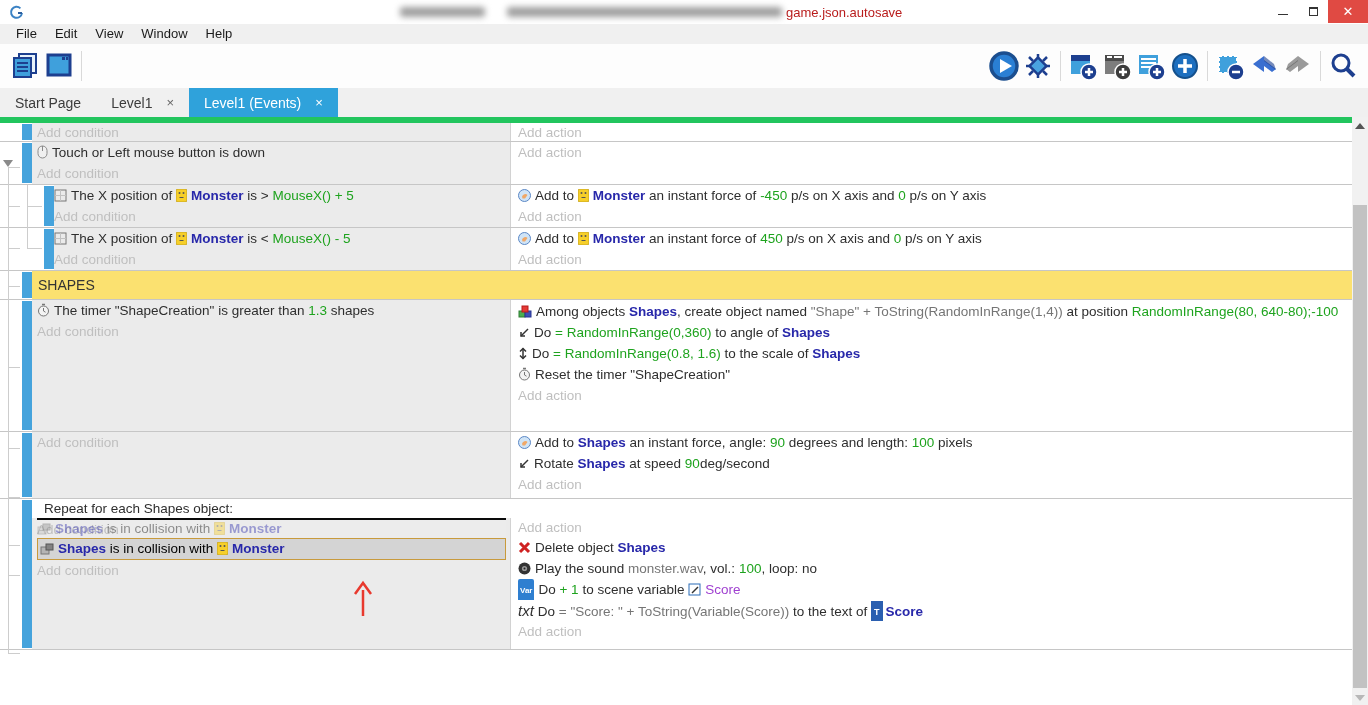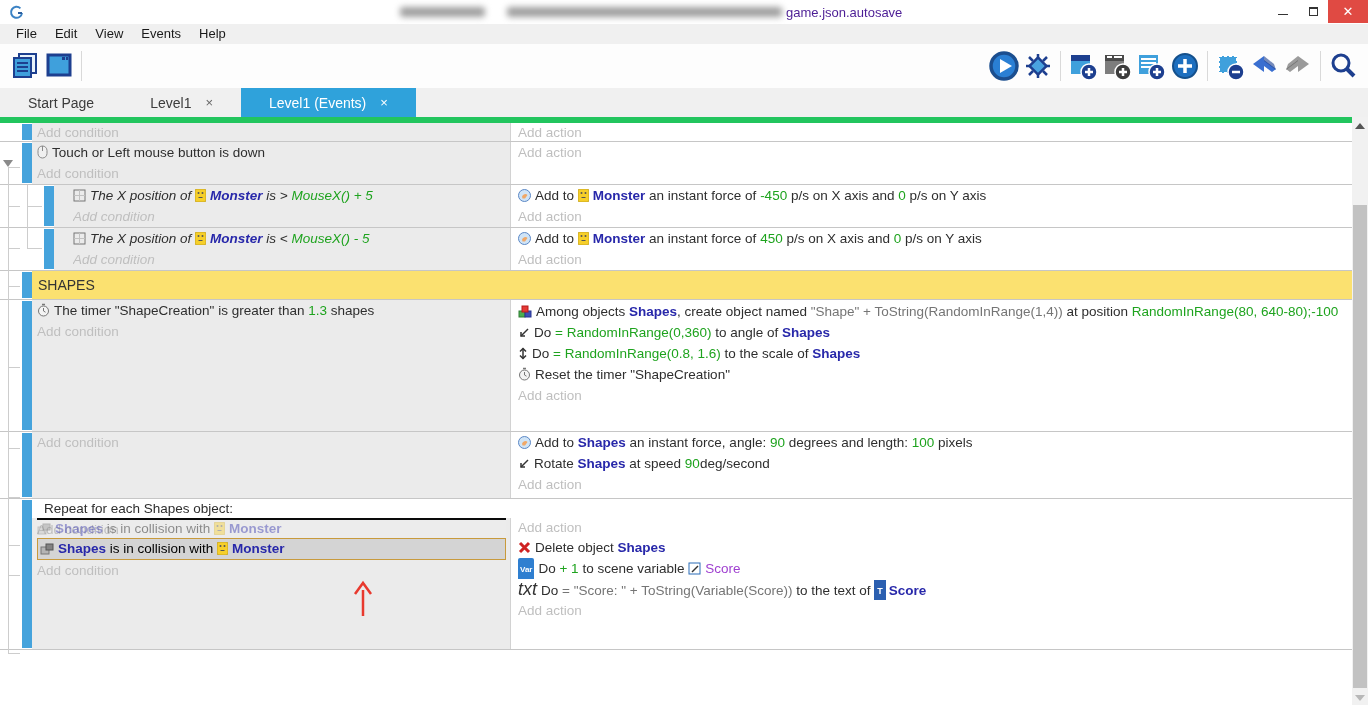--- a/index.html
+++ b/index.html
@@ -6,71 +6,71 @@
   html,body { width:1368px; height:705px; overflow:hidden; background:#fff;
     font-family:"Liberation Sans", sans-serif; }
 
   
   .titlebar { position:relative; height:24px; background:#ffffff; }
   .app-logo { position:absolute; left:9px; top:4px; width:16px; height:16px; }
   .blurwrap { position:absolute; left:400px; top:3px; height:18px; display:flex; align-items:center; }
   .blurbox { background:#9f9f9f; border-radius:3px; filter:blur(3px); height:10px; }
   .b1 { width:85px; margin-right:22px; }
   .b2 { width:275px; margin-right:2px; }
-  .title-text { font-size:13px; color:#4c1d95; margin-left:2px; }
+  .title-text { font-size:13px; color:#b91c1c; margin-left:2px; }
   .winbtns { position:absolute; right:0; top:0; height:23px; display:flex; }
   .wbtn { width:30px; height:23px; display:flex; align-items:center; justify-content:center; }
   .min-glyph { width:10px; height:1px; background:#333; margin-top:6px; }
   .max-glyph { width:9px; height:9px; border:1px solid #333; border-top-width:2px; }
   .close-btn { width:40px; background:#e04a43; }
   .close-glyph { color:#fff; font-size:13px; line-height:23px; }
 
   
   .menubar { height:20px; background:#f0f0f0; display:flex; align-items:flex-start; padding-left:7px; }
   .menu-item { font-size:13px; color:#1a1a1a; padding:0 9px; height:20px; line-height:20px; }
 
   
   .toolbar { position:relative; height:44px; background:#fdfdfd; }
   .tb-left { position:absolute; left:8px; top:5px; display:flex; align-items:center; }
   .tb-right { position:absolute; right:8px; top:5px; display:flex; align-items:center; }
   .tbtn { width:34px; height:34px; display:flex; align-items:center; justify-content:center; }
   .tsep { width:1px; height:30px; background:#d9d9d9; margin:0 5px; }
 
   
   .tabbar { height:29px; background:#f0f0f0; display:flex; align-items:stretch; padding-left:0; }
-  .tab { display:flex; align-items:center; padding:0 28px; font-size:14px; color:#3c3c3c; }
+  .tab { display:flex; align-items:center; padding:0 15px; font-size:14px; color:#3c3c3c; }
   .tab .x { margin-left:14px; color:#666; font-size:13px; }
   .tab.active { background:#2fa2db; color:#fff; }
   .tab.active .x { color:#fff; }
 
   
   .sheet { position:absolute; left:0; top:117px; width:1352px; height:588px; background:#fff;
     border-top:6px solid #22c55e; overflow:hidden; }
   .event { display:flex; border-bottom:1px solid #c6c6c6; background:#fff; }
   .gut { width:22px; flex:none; }
   .gut44 { width:44px; flex:none; }
   .bar { width:10px; flex:none; background:#45a3dc; margin:1px 0; }
   .cond { width:479px; flex:none; background:#ebebeb; border-right:1px solid #d2d2d2; padding-left:5px; }
-  .cond44 { width:457px; flex:none; background:#ebebeb; border-right:1px solid #d2d2d2; padding-left:19px;font-style:italic; }
+  .cond44 { width:457px; flex:none; background:#ebebeb; border-right:1px solid #d2d2d2; padding-left:0; }
   .act { flex:1; background:#fff; padding-left:7px; overflow:hidden; }
   .ln { height:21px; line-height:21px; font-size:13.5px; color:#2e2e2e; white-space:nowrap; overflow:hidden; }
   .ln19 { height:19px; line-height:19px; }
   .wrapln { line-height:21px; font-size:13.5px; color:#2e2e2e; white-space:normal; max-width:838px; }
   .ph { color:#bfbfbf; }
   .ob { color:#2828aa; font-weight:bold; }
   .gr { color:#1ea31e; }
   .gy { color:#757575; }
   .pu { color:#9f3fd0; }
   .header { flex:1; background:#fbe170; font-size:14px; color:#333; line-height:28px; padding-left:6px; }
   .ic { display:inline-block; vertical-align:-2px; margin-right:4px; }
   .badge-var { display:inline-block; background:#2f7fd0; color:#fff; font-size:8px; font-weight:bold;
     border-radius:2px; padding:1px 2px; vertical-align:1px; margin-right:4px; }
   .badge-T { display:inline-block; background:#2b5fb0; color:#fff; font-size:9px; font-weight:bold;
     padding:1px 3px; vertical-align:1px; margin-right:3px; }
-  .txt-ic { font-style:italic; color:#333; font-size:18px; margin-right:4px; }
+  .txt-ic { font-style:italic; color:#333; font-size:15px; margin-right:4px; }
 
   
   .ghost-row { position:relative; height:20px; line-height:18px; background:#ececec;
     border-top:2px solid #0a0a0a; margin-right:4px; white-space:nowrap; font-size:13.5px; }
   .ghost-behind { position:absolute; left:0px; top:1px; }
   .ghost-content { position:relative; opacity:0.42; }
   .sel-row { height:22px; line-height:20px; background:#d4d4d4; border:1px solid #c89a3c;
     margin-right:4px; padding-left:2px; white-space:nowrap; font-size:13.5px; }
 
   
@@ -110,21 +110,21 @@
     <div class="wbtn close-btn">
         <span class="close-glyph">✕</span>
       </div>
   </div>
 </div>
 
 <div class="menubar">
   <span class="menu-item">File</span>
   <span class="menu-item">Edit</span>
   <span class="menu-item">View</span>
-  <span class="menu-item">Events</span>
+  <span class="menu-item">Window</span>
   <span class="menu-item">Help</span>
 </div>
 
 <div class="toolbar">
   <div class="tb-left">
     <div class="tbtn">
       <svg width="30" height="30">
         <rect x="9" y="3" width="17" height="19" fill="#e8f2fa" stroke="#1d3f8f" stroke-width="2"></rect>
         <rect x="4" y="7" width="17" height="19" fill="#3fa0dc" stroke="#1d3f8f" stroke-width="2"></rect>
         <path d="M7 12h11M7 16h11M7 20h11" stroke="#1d3f8f" stroke-width="2"></path>
@@ -452,20 +452,27 @@
           <div class="ln ph">Add condition</div>
         </div>
         <div class="act">
           <div class="ln ln19 ph">Add action</div>
           <div class="ln">
             <svg class="ic" width="13" height="13">
               <path d="M2 2l9 9M11 2l-9 9" stroke="#cf2222" stroke-width="3"></path>
             </svg><span>Delete object </span><span class="ob">Shapes</span>
           </div>
           <div class="ln">
+            <svg class="ic" width="13" height="13">
+              <circle cx="6.5" cy="6.5" r="6" fill="#333"></circle>
+              <circle cx="6.5" cy="6.5" r="2.6" fill="#999"></circle>
+              <circle cx="6.5" cy="6.5" r="1" fill="#222"></circle>
+            </svg><span>Play the sound </span><span class="gy">monster.wav</span><span>, vol.: </span><span class="gr">100</span><span>, loop: no</span>
+          </div>
+          <div class="ln">
             <span class="badge-var">Var</span><span>Do </span><span class="gr">+ 1</span><span> to scene variable </span><svg class="ic" width="13" height="13">
                 <rect x="1" y="1" width="11" height="11" fill="#fff" stroke="#2b6cb8"></rect>
                 <path d="M3.5 9.5L9.5 3.5l1 1-6 6z" fill="#333"></path>
               </svg><span class="pu">Score</span>
           </div>
           <div class="ln">
             <span class="txt-ic">txt</span><span>Do </span><span class="gy">= "Score: " + ToString(Variable(Score))</span><span> to the text of </span><span class="badge-T">T</span><span class="ob">Score</span>
           </div>
           <div class="ln ph">Add action</div>
         </div>

